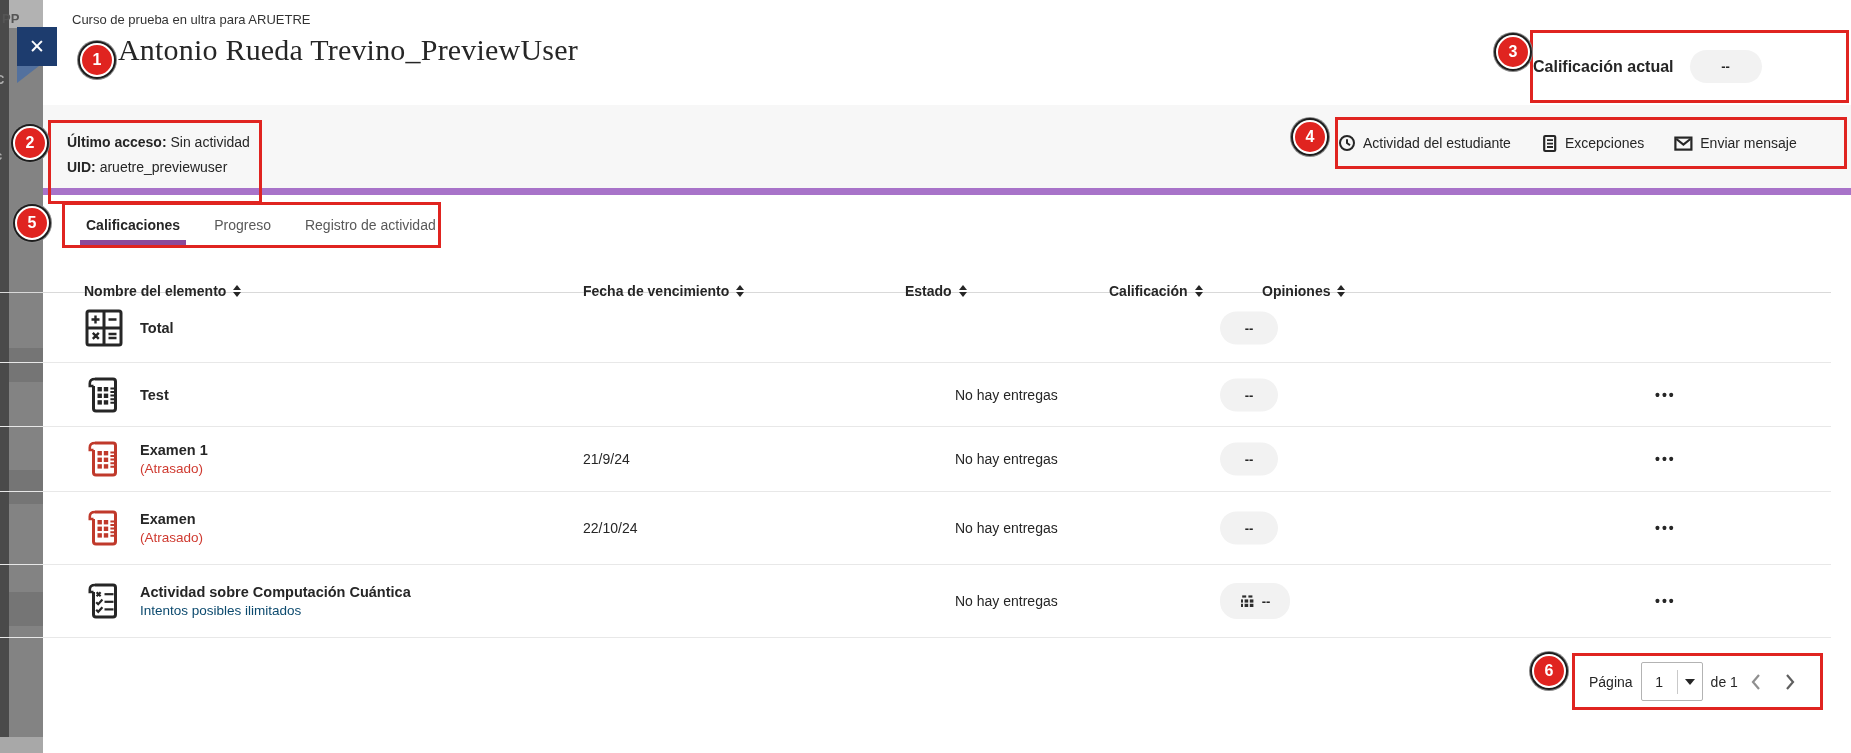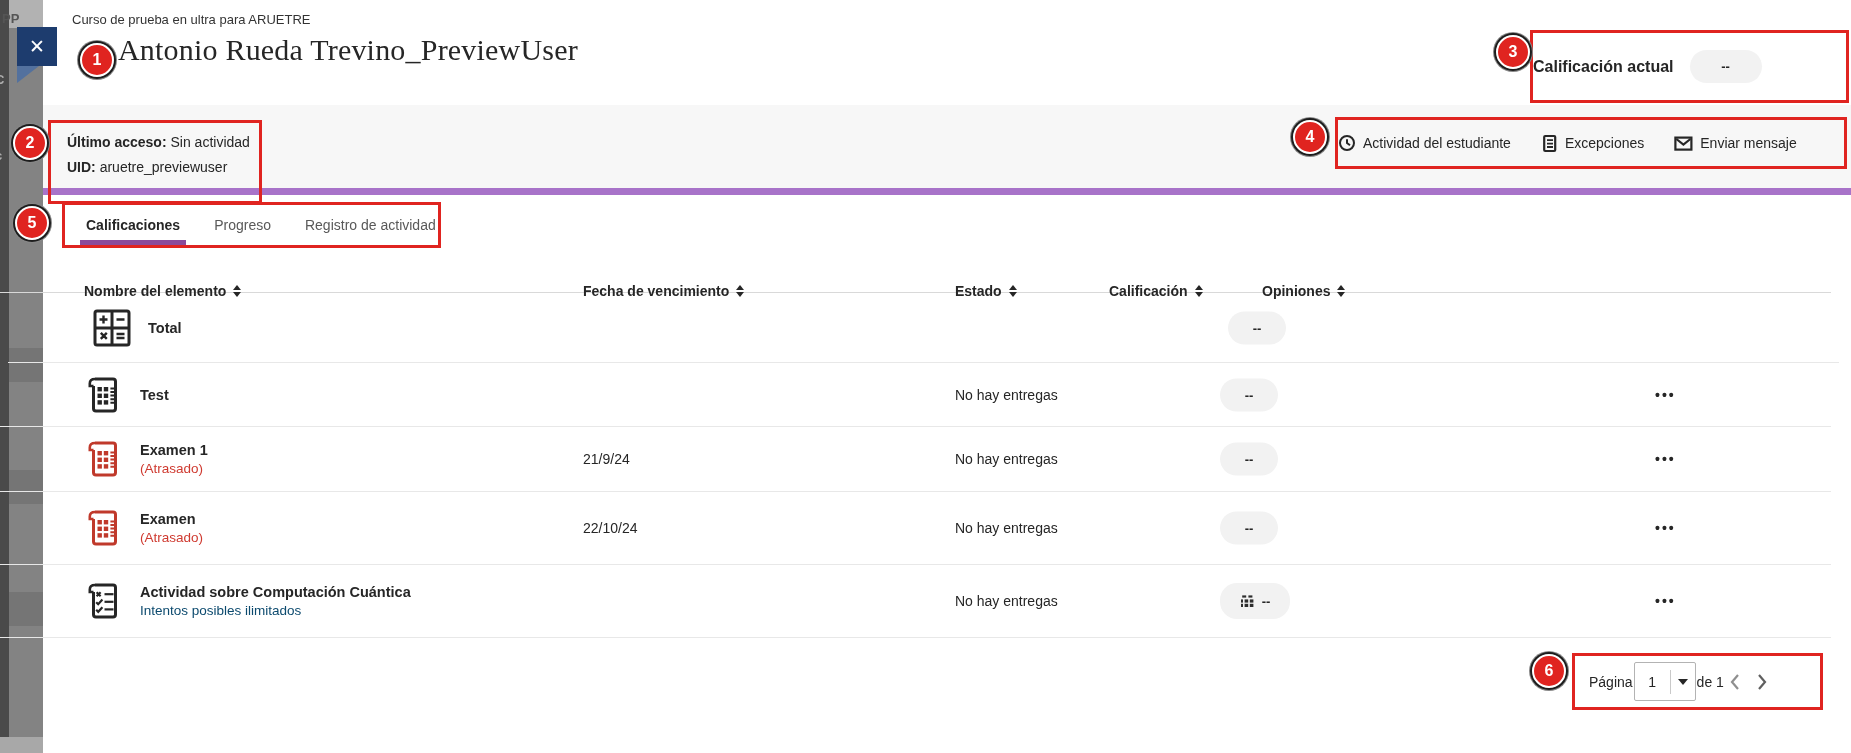--- a/index.html
+++ b/index.html
@@ -51,30 +51,30 @@
   
   .tabs-row { position:absolute; left:84px; top:202px; height:46px; display:flex; align-items:center; gap:30px; z-index:2; }
   .tab { font-size:14px; color:#595959; cursor:pointer; position:relative; padding:0 2px; height:46px; display:flex; align-items:center; }
   .tab.active { color:#262626; font-weight:700; }
   .tab.active::after { content:""; position:absolute; left:-4px; right:-4px; bottom:3px; height:5px; background:var(--tab-underline); }
 
   
   .thead { position:absolute; left:0; top:255px; width:1831px; height:38px; border-bottom:1px solid #d9d9d9; }
   .th { position:absolute; top:50%; transform:translateY(-50%); display:flex; align-items:center; gap:7px;
     font-size:14px; font-weight:700; color:#262626; cursor:pointer;margin-top:17px; }
-  .th:nth-child(1){ left:84px; } .th:nth-child(2){ left:583px; } .th:nth-child(3){ left:955px; }
+  .th:nth-child(1){ left:84px; } .th:nth-child(2){ left:583px; } .th:nth-child(3){ left:905px; }
   .th:nth-child(4){ left:1109px; } .th:nth child(5){ left:1262px; } .th:nth-child(5){ left:1262px; }
   .sort { display:inline-flex; flex-direction:column; gap:2px; }
   .sort i { display:block; width:0; height:0; border-left:4px solid transparent; border-right:4px solid transparent; }
   .sort .up { border-bottom:5px solid #262626; }
   .sort .down { border-top:5px solid #262626; }
 
   .tbody { position:absolute; left:0; top:293px; width:1831px; }
   .trow { position:relative; width:100%; border-bottom:1px solid #e8e8e8; }
-  .trow:nth-child(1){ height:70px;margin-left:8px; } .trow:nth-child(2){ height:64px; } .trow:nth-child(3){ height:65px; }
+  .trow:nth-child(1){ height:70px; } .trow:nth-child(2){ height:64px; } .trow:nth-child(3){ height:65px; }
   .trow:nth-child(4){ height:73px; } .trow:nth-child(5){ height:73px; }
   .cell { position:absolute; top:50%; transform:translateY(-50%); }
   .iconcell { left:84px; width:40px; height:40px; }
   .namecell { left:140px; display:flex; flex-direction:column; gap:3px; }
   .rowname { font-size:14.5px; font-weight:700; color:#262626; }
   .rowsub { font-size:13.5px; color:#0c4a6e; }
   .trow.overdue .rowsub { color:var(--overdue-red); }
   .duecell { left:583px; font-size:14px; }
   .statuscell { left:955px; font-size:14px; }
   .gradecell { left:1220px; }
@@ -85,21 +85,21 @@
 
   .ic { display:none; width:40px; height:40px; }
   .trow[data-icon="calculator-icon"] .ic-calculator-icon { display:block; }
   .trow[data-icon="test-icon"] .ic-test { display:block; color:#262626; }
   .trow[data-icon="test-icon-red"] .ic-test.red { display:block; color:var(--icon-red); }
   .trow[data-icon="test-icon-red"] .ic-test:not(.red) { display:none; }
   .trow[data-icon="checklist-icon"] .ic-checklist-icon { display:block; }
 
   
   .pag-box { position:absolute; left:1572px; top:653px; width:251px; height:57px; border:3px solid var(--ann-red);
-    display:flex; align-items:center; gap:1px; padding-left:14px; background:#fff; }
+    display:flex; align-items:center; gap:8px; padding-left:14px; background:#fff; }
   .pag-label { font-size:14px; }
   .page-select { width:62px; height:39px; border:1px solid #b3b3b3; border-radius:2px; background:#fff;
     display:flex; align-items:center; cursor:pointer; }
   .page-select .val { flex:1; text-align:center; font-size:14px; border-right:1px solid #c9c9c9; height:24px; line-height:24px; }
   .caret { width:0; height:0; border-left:5px solid transparent; border-right:5px solid transparent; border-top:6px solid #262626; margin:0 7px; }
   .pag-of { font-size:14px; }
   .chev { cursor:pointer; display:flex; align-items:center; }
   .chev.prev { margin-left:4px; color:#8f8f8f; }
   .chev.next { margin-left:16px; color:#5f5f5f; }
 

